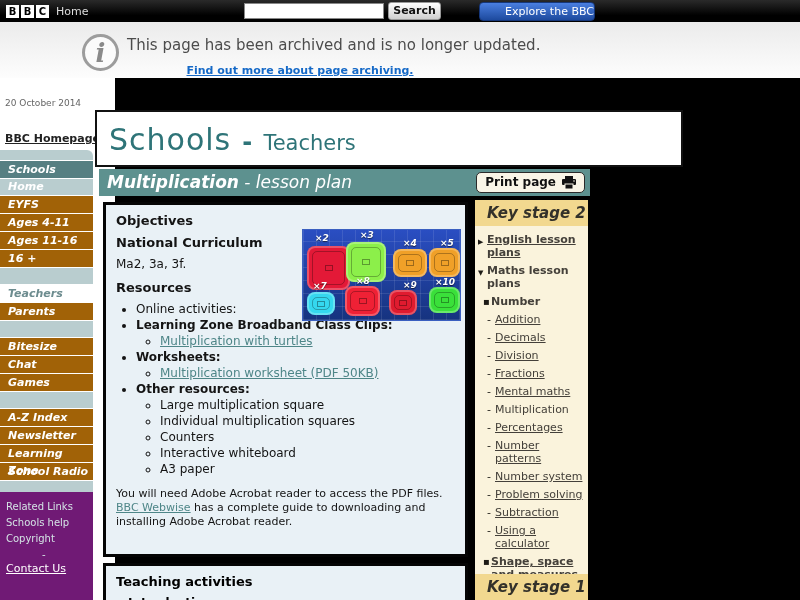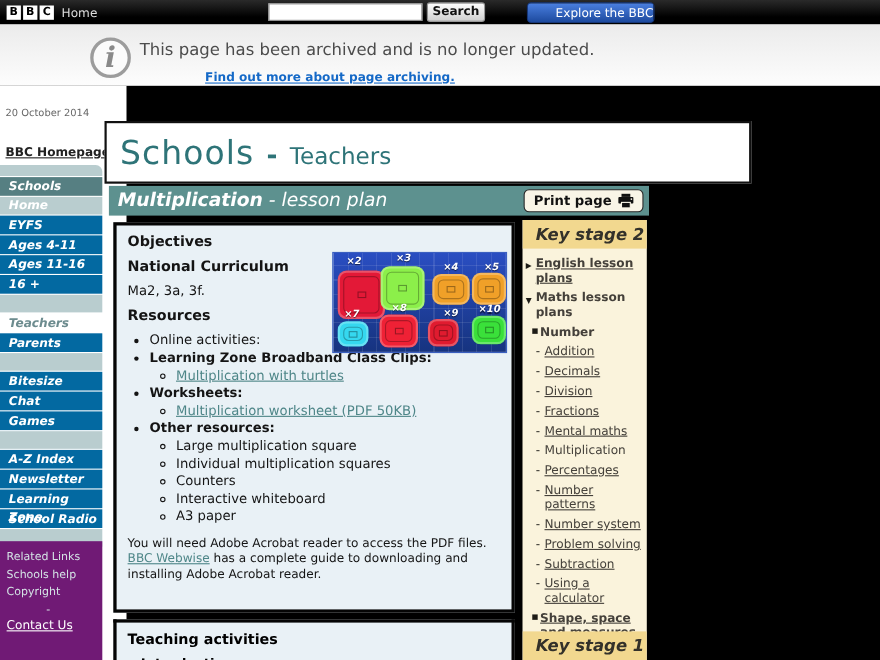--- a/index.html
+++ b/index.html
@@ -35,21 +35,21 @@
     font-size:11px; font-weight:bold; color:#1569c7; text-decoration:underline; cursor:pointer; }
 
   
   #left-col { position:absolute; left:0; top:78px; width:115px; height:522px; background:#fff;padding-left:12px; }
   #ls-date { position:absolute; left:5px; top:20px; font-size:9px; color:#666; }
   #ls-home { position:absolute; left:5px; top:54px; font-size:11px; font-weight:bold;
     color:#222; text-decoration:underline; cursor:pointer; }
   #ls-menu { position:absolute; left:0; top:72px; width:93px; }
   .ls-sep { height:16px; background:#b9cdcf; margin-bottom:1px; }
   .ls-sep.first { height:10px; border-top-right-radius:6px; }
-  .ls-item { height:17px; margin-bottom:1px; background:#0369a1; color:#fff;
+  .ls-item { height:17px; margin-bottom:1px; background:#a16207; color:#fff;
     font-size:11px; font-weight:bold; font-style:italic; line-height:17px;
     padding-left:8px; cursor:pointer; }
   .ls-item.dark { background:#567f82; }
   .ls-item.selected { background:#fff; color:#6d8c8f; }
   #ls-footer { position:absolute; left:0; top:414px; width:93px; height:108px;
     background:#701a75; color:#d4e3e5; font-size:10px; padding:9px 6px; }
   .ls-foot-line { margin-bottom:5px; }
   .ls-foot-dash { margin:2px 0 2px 36px; }
   #ls-contact { color:#fff; text-decoration:underline; font-size:11px; cursor:pointer; }
 

